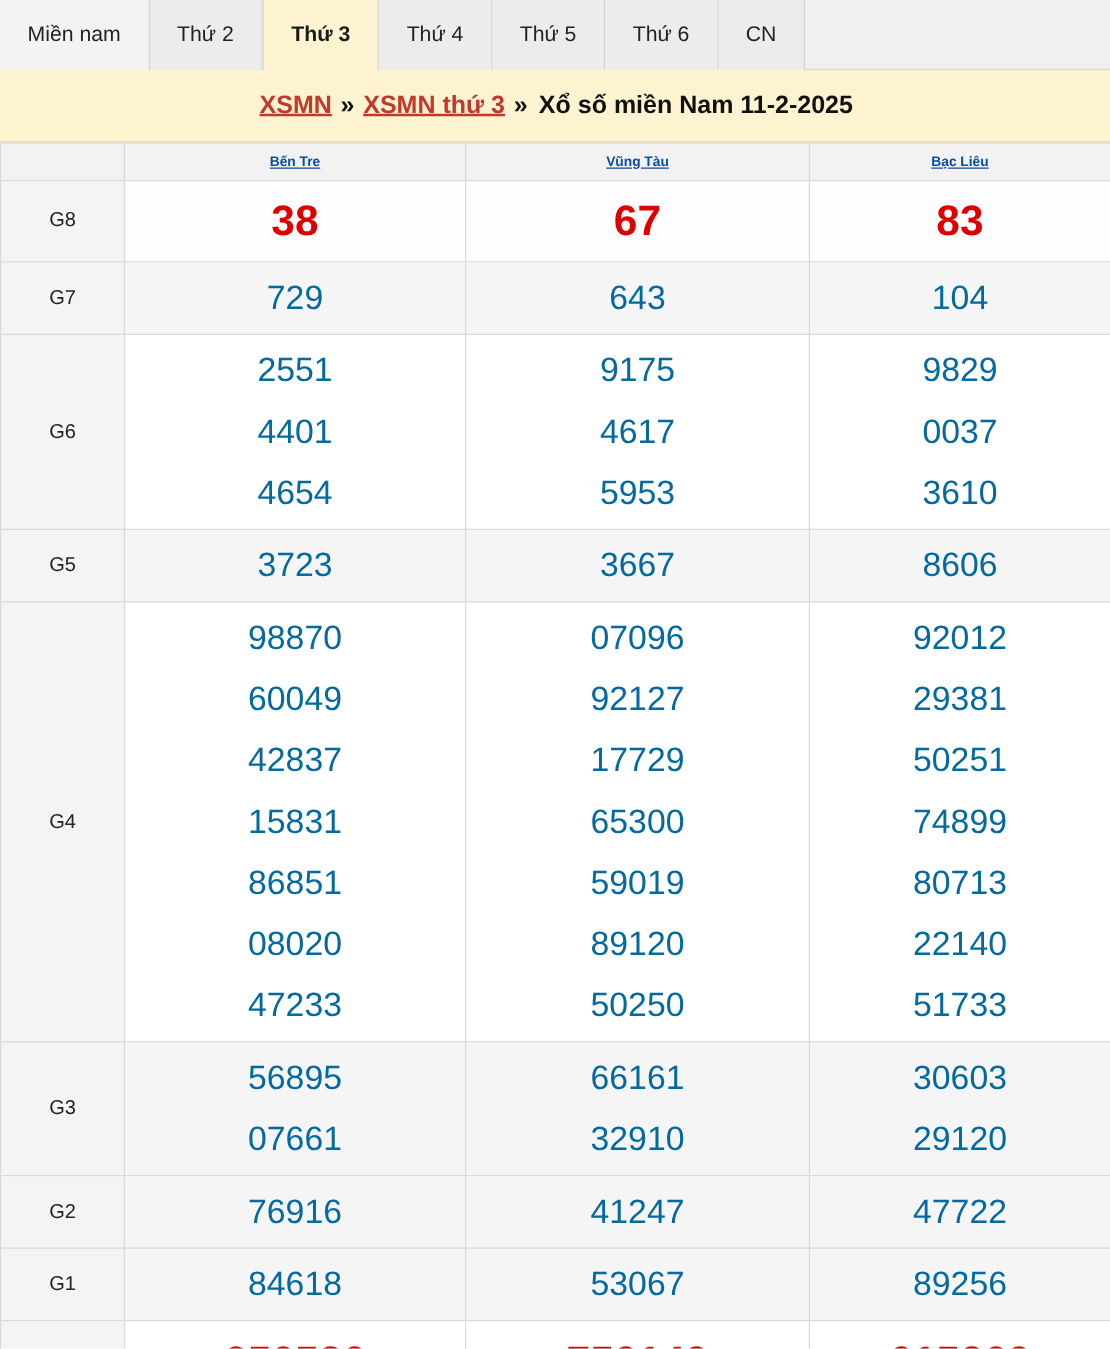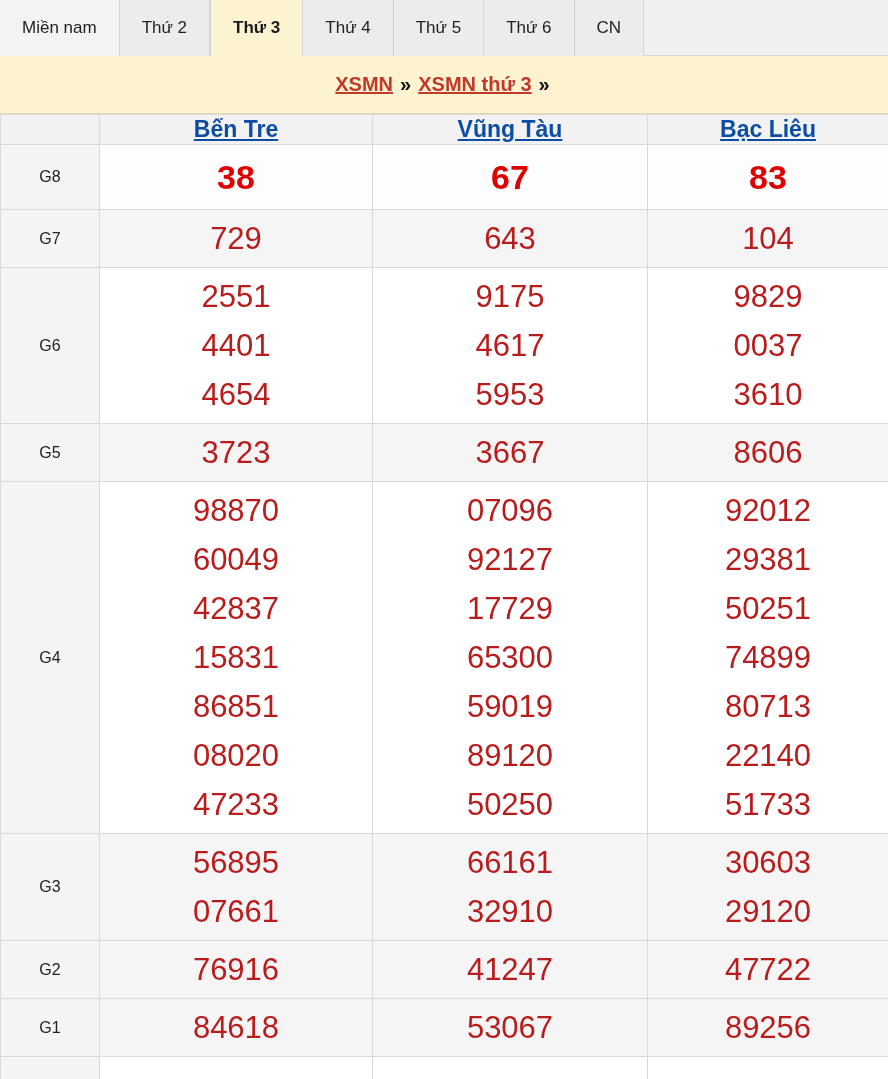--- a/index.html
+++ b/index.html
@@ -79,40 +79,40 @@
   table.results col.c3 { width: 241px; }
 
   table.results th, table.results td {
     border: 1px solid #d9d9d9;
     text-align: center;
     vertical-align: middle;
   }
   table.results thead th {
     height: 30px;
     background: #f2f2f2;
-    font-size: 23px;
+    font-size: 11px;
   }
   table.results thead th a {
     color: #0b4da2;
     text-decoration: underline;
     font-weight: bold;
   }
   table.results thead th.blank { background: #f2f2f2; }
 
   td.label {
     background: #f4f4f4;
     font-size: 16px;
     color: #222222;
     font-weight: normal;
     margin-left: 12px;
   }
   td.nums {
     background: #ffffff;
-    font-size: 31px;
-    color: #b91c1c;
+    font-size: 27px;
+    color: #0369a1;
     line-height: 49px;
     padding: 4px 0;
   }
   td.nums .n { display: block; }
 
   tr.g8 td.nums, tr.db td.nums {
     color: #e00000;
     font-weight: bold;
     font-size: 34px;
   }
@@ -154,20 +154,21 @@
     <div class="tab">
         <span>CN</span>
       </div>
   </div>
 
   <div class="breadcrumb">
     <a href="#">XSMN</a>
     <span class="sep">»</span>
     <a href="#">XSMN thứ 3</a>
     <span class="sep">»</span>
+    <span class="tail">Xổ số miền Nam 11-2-2025</span>
   </div>
 
   <table class="results">
     <colgroup>
         <col class="c0">
         <col class="c1">
         <col class="c2">
         <col class="c3">
       </colgroup>
     <thead>

